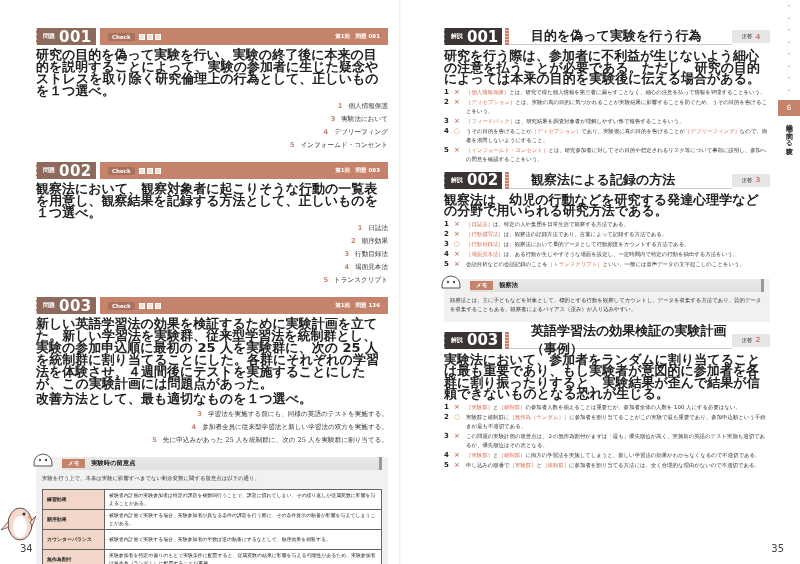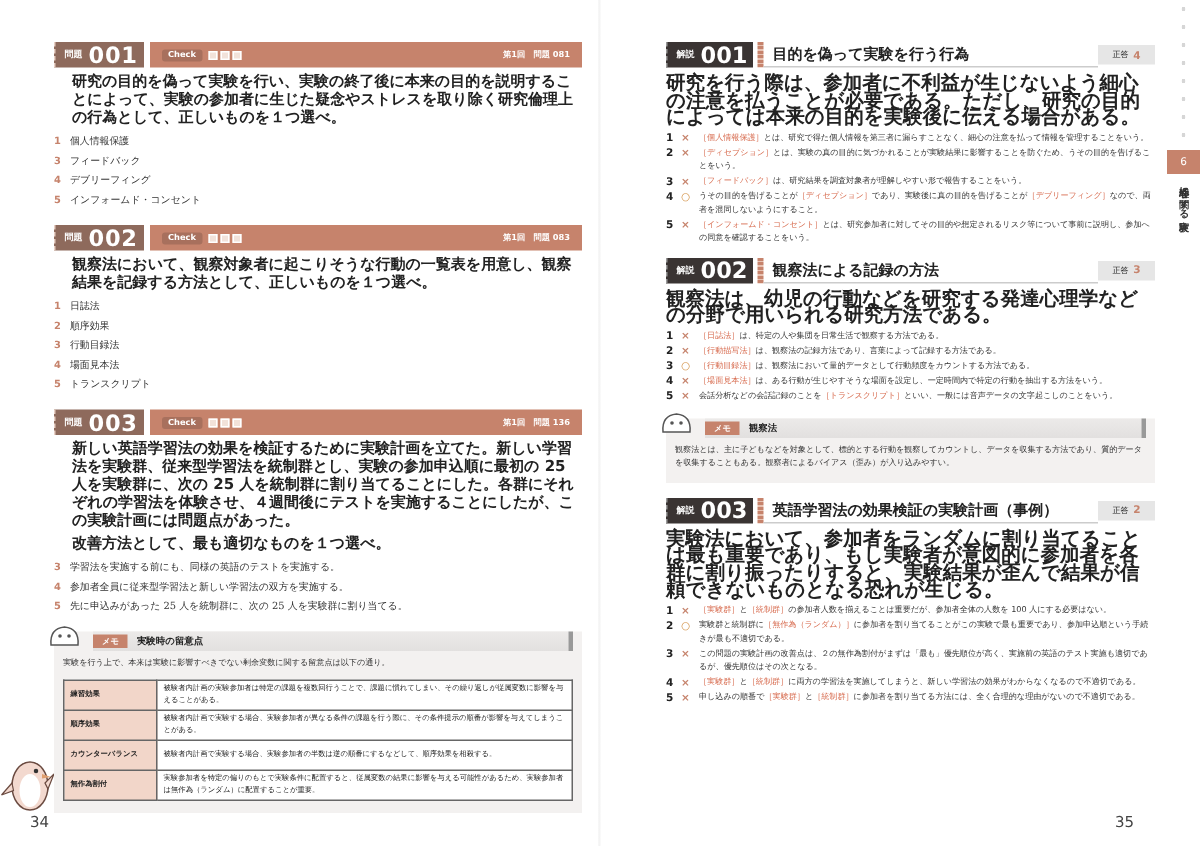--- a/index.html
+++ b/index.html
@@ -13,22 +13,22 @@
 
   
   .q-head { display: flex; height: 17px; margin-bottom: 4px; }
   .q-num { background: #8e6a5c; color: #fff; width: 60px; display: flex; align-items: center; padding-left: 6px; border-left: 1px dashed #e8cfc4; }
   .q-num .lbl { font-size: 6px; margin-right: 4px; font-weight: bold; }
   .q-num .num { font-size: 15px; font-weight: bold; letter-spacing: 0.5px; }
   .q-bar { flex: 1; margin-left: 4px; background: #c6836c; display: flex; align-items: center; padding: 0 8px; color: #fff; }
   .q-bar .check { font-size: 5.5px; background: #a8705d; padding: 1px 4px; border-radius: 2px; margin-right: 4px; font-weight: bold; }
   .q-bar .box { display: inline-block; width: 6px; height: 6px; background: #f2e2da; margin-right: 2px; border: 1px solid #fff; }
   .q-bar .ref { margin-left: auto; font-size: 5.5px; font-weight: bold; }
-  .q-stem { font-size: 10px; font-weight: bold; line-height: 12px; margin-bottom: 3px; margin-left: 12px; }
-  .q-choices { list-style: none; margin-bottom: 10px; }
+  .q-stem { font-size: 13px; font-weight: bold; line-height: 12px; margin-bottom: 3px; }
+  .q-choices { list-style: none; margin-bottom: 10px; text-align: right; }
   .q-choices li { font-size: 6.6px; line-height: 13px; font-family: "DejaVu Serif", serif; color: #333; }
   .q-choices li .n { color: #c6836c; font-family: "DejaVu Sans", sans-serif; margin-right: 6px; font-weight: bold; }
 
   
   .memo { position: relative; margin-top: 2px; background: #f3f1f0; padding: 0 6px 8px 6px; }
   .memo-head { display: flex; align-items: center; height: 13px; margin-left: 20px; background: linear-gradient(#eceae9,#e2e0df); border-right: 3px solid #999; margin-bottom: 4px; }
   .memo-tag { background: #c6836c; color: #fff; font-size: 5.5px; padding: 1px 6px; margin-right: 6px; font-weight: bold; }
   .memo-title { font-size: 6.3px; font-weight: bold; }
   .memo-icon { position: absolute; left: -4px; top: -6px; width: 22px; height: 16px; }
   .memo-text { font-size: 5.4px; line-height: 9px; color: #333; margin-bottom: 6px; }
@@ -38,21 +38,21 @@
 
   .page-num { position: absolute; bottom: 10px; font-size: 10px; color: #444; }
   .mascot { position: absolute; left: 0; bottom: 18px; width: 36px; height: 50px; }
 
   
   .a-head { display: flex; height: 17px; align-items: stretch; margin-bottom: 5px; }
   .a-num { background: #3a3433; color: #fff; width: 58px; display: flex; align-items: center; padding-left: 6px; border-left: 1px dashed #999; }
   .a-num .lbl { font-size: 6px; margin-right: 4px; font-weight: bold; }
   .a-num .num { font-size: 15px; font-weight: bold; }
   .a-mark { width: 4px; margin-left: 3px; background: repeating-linear-gradient(#c6836c 0 2px, #e8c3b4 2px 3px); }
-  .a-title { flex: 1; font-size: 10px; font-weight: bold; display: flex; align-items: center; padding-left: 6px; border-bottom: 1px solid #ccc; }
+  .a-title { flex: 1; font-size: 13px; font-weight: bold; display: flex; align-items: center; padding-left: 22px; border-bottom: 1px solid #ccc; }
   .a-ans { width: 38px; background: #e6e6e6; font-size: 5.4px; display: flex; align-items: center; justify-content: center; margin: 2px 0; }
   .a-ans .v { color: #c6836c; font-weight: bold; font-size: 7px; margin-left: 3px; }
   .a-lead { font-size: 13px; font-weight: bold; line-height: 11.5px; margin-bottom: 3px; }
   .a-items { list-style: none; margin-bottom: 8px; }
   .a-items li { display: flex; font-size: 5.4px; line-height: 9px; color: #333; margin-bottom: 1px; }
   .a-items .n { font-weight: bold; font-size: 7px; width: 10px; flex: none; color: #222; }
   .a-items .mk { width: 12px; flex: none; font-size: 7px; font-weight: bold; color: #c6836c; }
   .a-items .t { flex: 1; }
   .a-items .t .kw { color: #d76a4d; }
 
@@ -78,21 +78,21 @@
           <span class="check">Check</span>
           <span class="box"></span>
           <span class="box"></span>
           <span class="box"></span>
           <span class="ref">第1回　問題 081</span>
         </div>
       </div>
       <p class="q-stem">研究の目的を偽って実験を行い、実験の終了後に本来の目的を説明することによって、実験の参加者に生じた疑念やストレスを取り除く研究倫理上の行為として、正しいものを１つ選べ。</p>
       <ol class="q-choices">
         <li><span class="n">1</span><span>個人情報保護</span></li>
-        <li><span class="n">3</span><span>フィードバック</span></li>
+        <li><span class="n">3</span><span>実験法において</span></li>
         <li><span class="n">4</span><span>デブリーフィング</span></li>
         <li><span class="n">5</span><span>インフォームド・コンセント</span></li>
       </ol>
     </section>
 
     <section>
       <div class="q-head">
         <div class="q-num">
           <span class="lbl">問題</span>
           <span class="num">002</span>
@@ -325,15 +325,15 @@
             <span class="t"><span></span><span class="kw">［実験群］</span><span>と</span><span class="kw">［統制群］</span><span>に両方の学習法を実施してしまうと、新しい学習法の効果がわからなくなるので不適切である。</span></span>
           </li>
         <li>
             <span class="n">5</span>
             <span class="mk">×</span>
             <span class="t"><span>申し込みの順番で</span><span class="kw">［実験群］</span><span>と</span><span class="kw">［統制群］</span><span>に参加者を割り当てる方法には、全く合理的な理由がないので不適切である。</span></span>
           </li>
       </ol>
     </section>
 
-    <span class="page-num" style="right:44px">35</span>
+    <span class="page-num" style="right:16px">35</span>
   </div>
 </div>
 
 </body></html>

